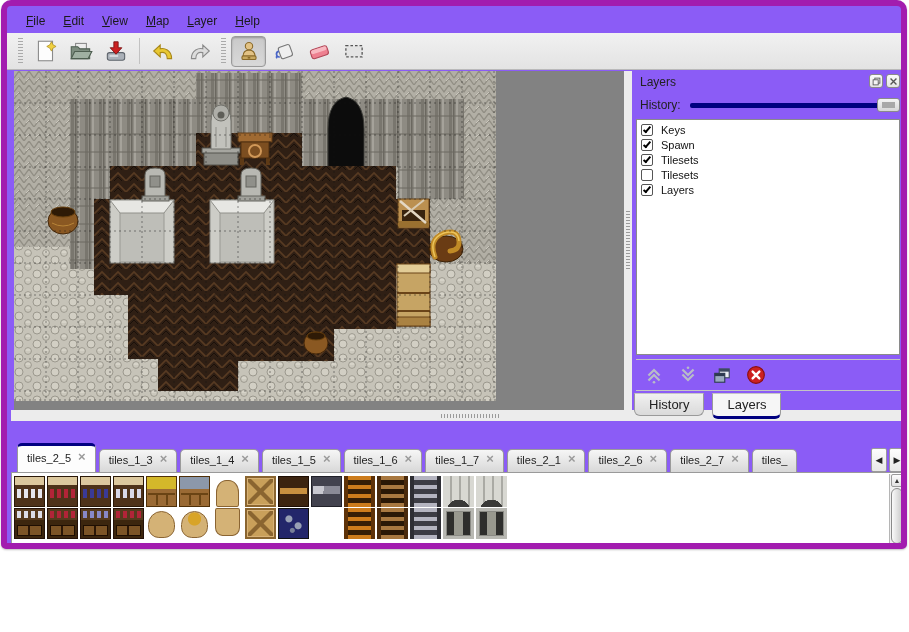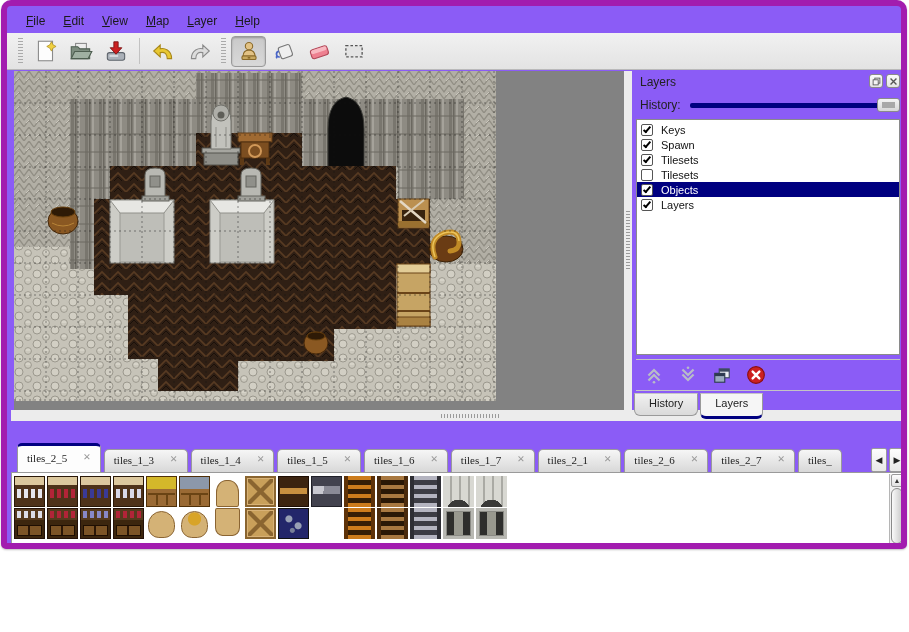--- a/index.html
+++ b/index.html
@@ -64,32 +64,32 @@
   .tick{width:4px;height:8px;border:solid #000;border-width:0 2px 2px 0;
     transform:rotate(40deg);margin:0 0 0 3px;}
 
   .layerbtns{position:absolute;left:4px;right:4px;top:288px;height:32px;
     border-top:1px solid #c4c4c4;border-bottom:1px solid #c4c4c4;
     display:flex;align-items:center;gap:10px;padding-left:6px;}
   .lbtn{width:24px;height:24px;border:none;background:transparent;padding:0;
     display:flex;align-items:center;justify-content:center;}
 
   .docktabs{position:absolute;left:2px;top:322px;height:26px;display:flex;}
-  .dtab{height:23px;padding:3px 14px 16px;margin-right:2px;font-size:11px;color:#222;
+  .dtab{height:23px;padding:3px 14px 16px;margin-right:8px;font-size:13px;color:#222;
     border:1px solid #9a9a9a;border-top:1px solid #c6c6c6;border-radius:0 0 6px 6px;
     background:linear-gradient(#f0f0f0,#dadada);}
   .dtab.active{background:#f6f6f6;border-bottom:3px solid #000080;height:26px;}
 
   
   .tilesdock{position:absolute;left:4px;top:415px;width:895px;height:188px;}
   .tiletabs{position:absolute;left:6px;right:38px;top:22px;height:29px;display:flex;
     align-items:flex-end;overflow:hidden;}
   .ttab{flex:none;height:23px;margin-right:3px;padding:4px 9px 0;font-size:11px;color:#222;
     border:1px solid #9a9a9a;border-bottom:none;border-radius:5px 5px 0 0;
-    background:linear-gradient(#f6f6f6,#d8d8d8);display:flex;gap:16px;align-items:flex-start;font-family:Liberation Serif, serif;}
+    background:linear-gradient(#f6f6f6,#d8d8d8);display:flex;gap:7px;align-items:flex-start;}
   .ttab.active{height:29px;background:#fdfdfd;border-top:3px solid #000080;padding-top:6px;}
   .tclose{color:#9a9a9a;font-weight:bold;font-size:13px;line-height:10px;}
   .tabscroll{position:absolute;top:27px;width:16px;height:24px;border:1px solid #9a9a9a;
     background:linear-gradient(#fdfdfd,#e8e8e8);font-size:9px;color:#222;padding:0;border-radius:2px;}
   .tabscroll.left{right:19px;}  .tabscroll.right{right:1px;}
 
   .tilecontent{position:absolute;left:0;right:0;top:51px;bottom:2px;background:#fff;
     border:1px solid #9a9a9a;overflow:hidden;}
   .vscroll{position:absolute;top:1px;bottom:1px;right:1px;width:15px;background:#f1f1f1;
     border-left:1px solid #b5b5b5;}
@@ -443,26 +443,20 @@
         <div class="lrow">
           <span class="cb">
             <span class="tick"></span>
           </span>
           <span>Tilesets</span>
         </div>
         <div class="lrow">
           <span class="cb"></span>
           <span>Tilesets</span>
         </div>
-        <div class="lrow sel">
-          <span class="cb">
-            <span class="tick"></span>
-          </span>
-          <span>Objects</span>
-        </div>
         <div class="lrow">
           <span class="cb">
             <span class="tick"></span>
           </span>
           <span>Layers</span>
         </div>
       </div>
     <div class="layerbtns">
       <button class="lbtn">
         <svg width="20" height="20" viewBox="0 0 18 18">

